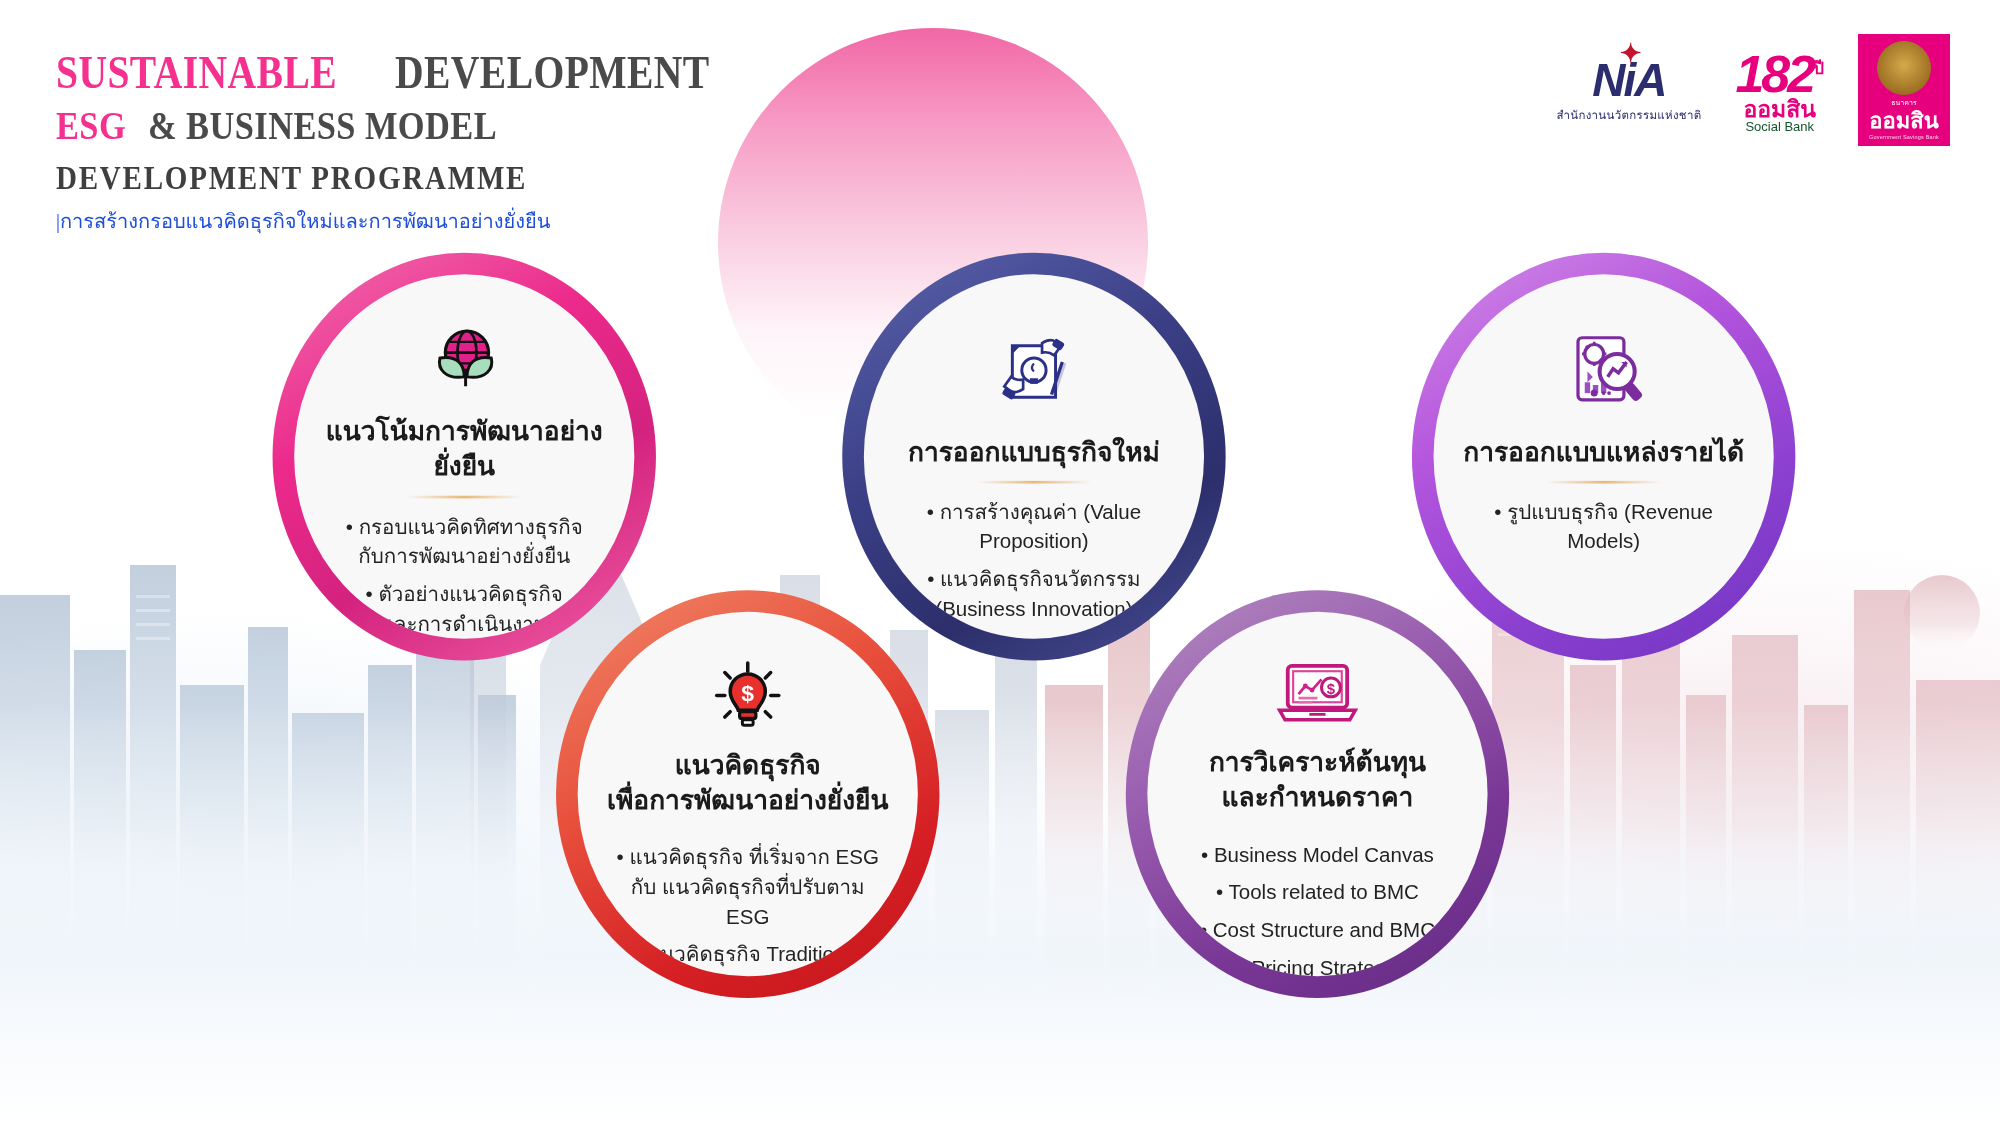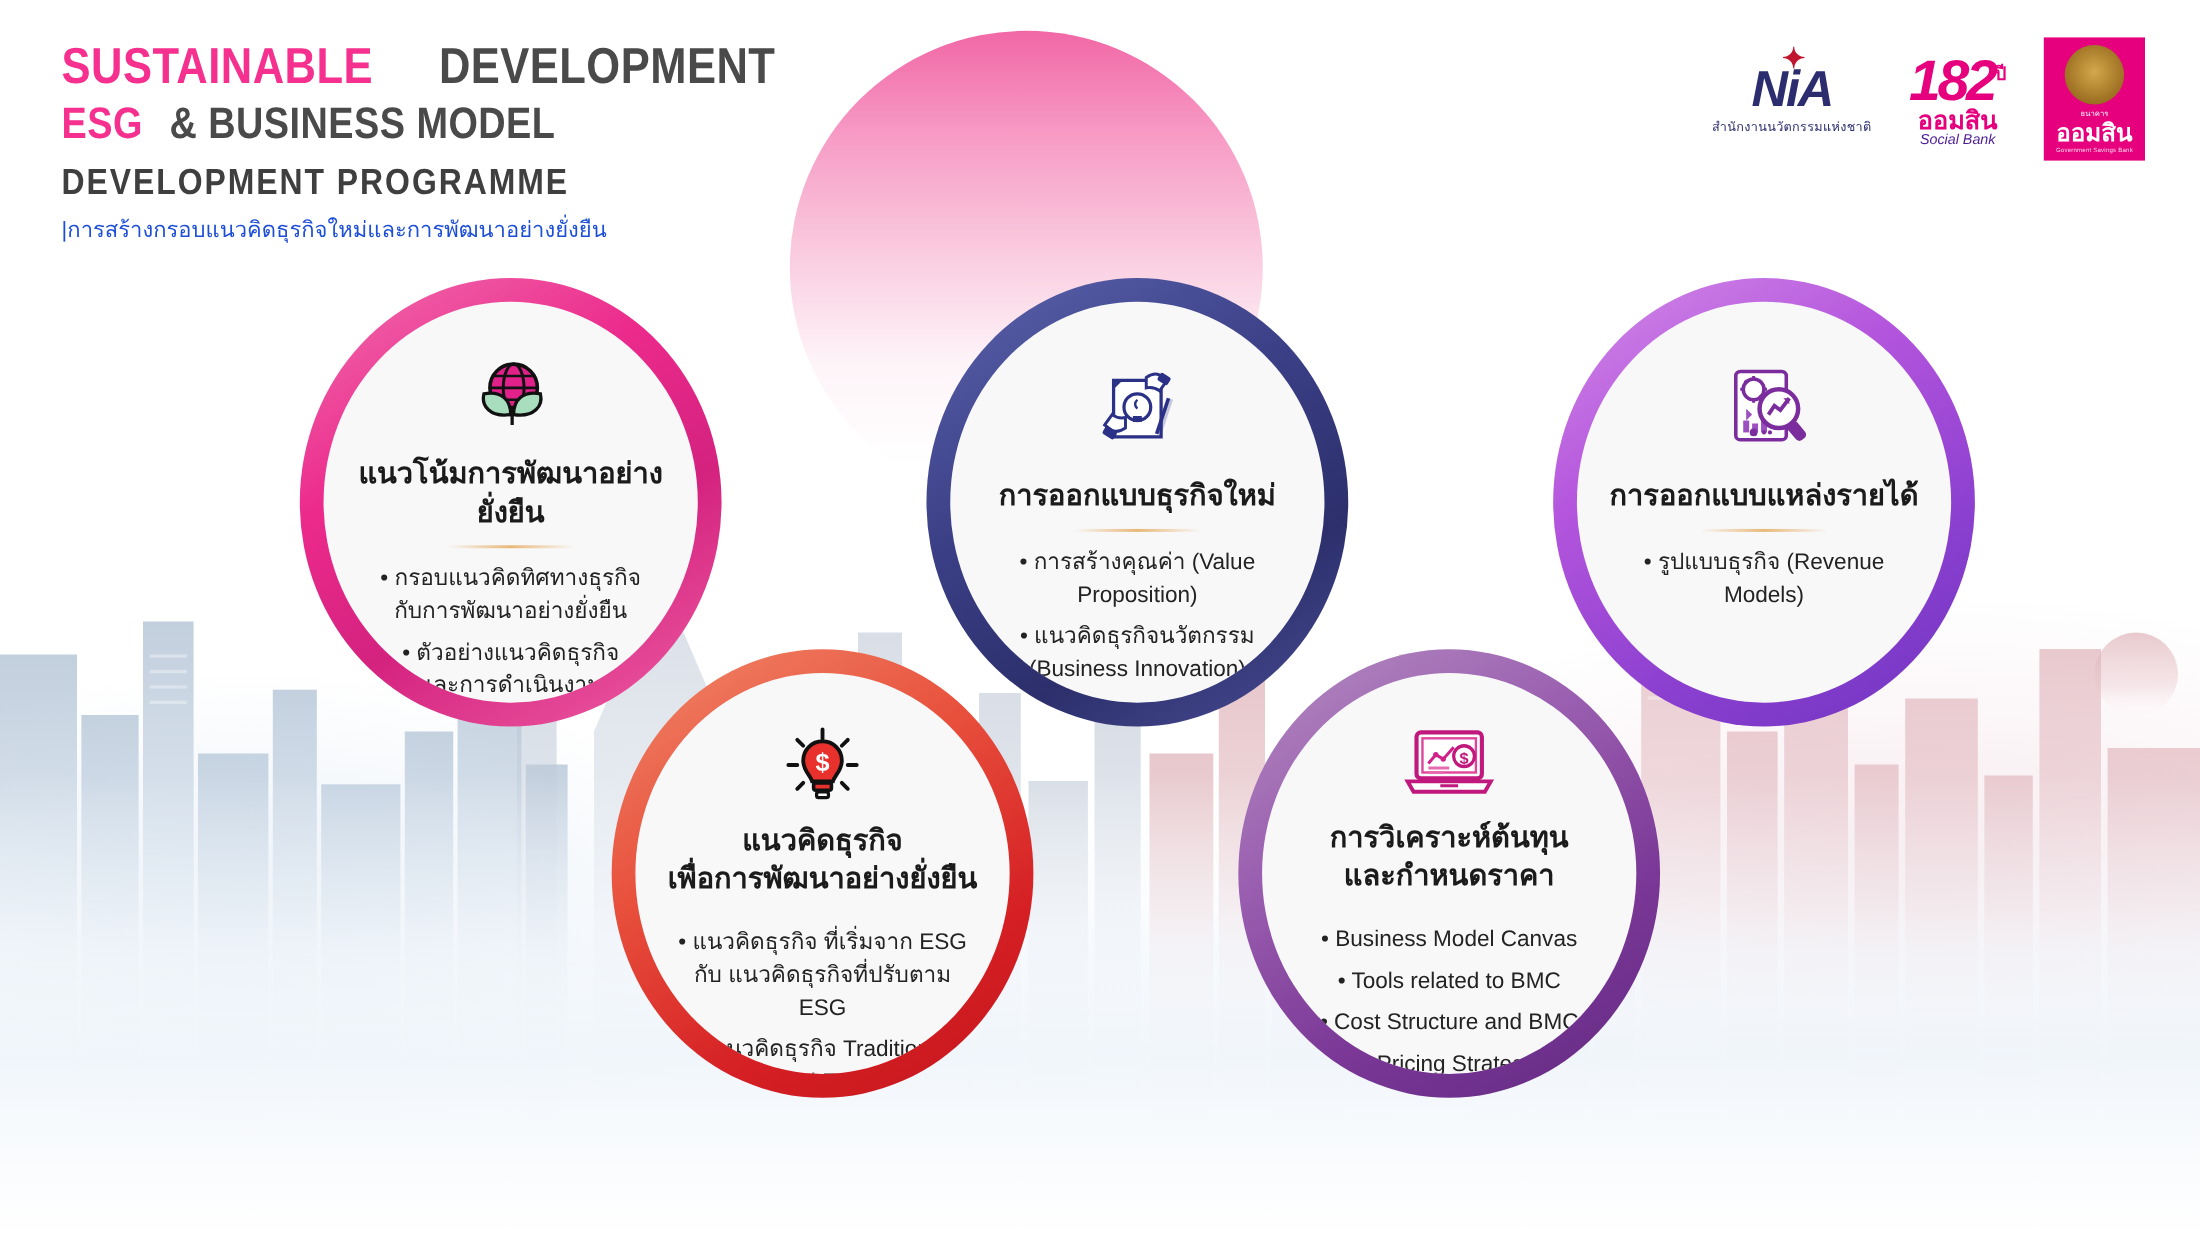--- a/index.html
+++ b/index.html
@@ -32,21 +32,21 @@
   .haze-right {
     position:absolute; right:0; bottom:60px; width:820px; height:520px;
     background:radial-gradient(ellipse at 70% 55%, rgba(232,198,206,0.45) 0%, rgba(240,216,224,0.22) 45%, rgba(255,255,255,0) 72%);
   }
   .haze-bottom {
     position:absolute; left:0; right:0; bottom:0; height:300px;
     background:linear-gradient(180deg, rgba(255,255,255,0) 0%, rgba(236,243,250,0.7) 45%, rgba(255,255,255,0.95) 100%);
   }
 
   
-  #title-block { position:absolute; left:56px; top:36px; z-index:30; }
+  #title-block { position:absolute; left:56px; top:50px; z-index:30;font-family:Liberation Serif, serif; }
   .t-line1, .t-line2 { font-weight:700; letter-spacing:0.5px; line-height:1.0; white-space:nowrap; }
   .t-line1 { font-size:46px; }
   .t-line2 { font-size:40px; margin-top:10px; }
   .t-pink { color:#f5308f; font-stretch:condensed; transform:scaleX(0.86); transform-origin:left center; display:inline-block; }
   .t-grey { color:#4a4a4a; font-stretch:condensed; transform:scaleX(0.86); transform-origin:left center; display:inline-block; }
   .t-line3 {
     font-size:33px; font-weight:700; color:#3f3f3f; letter-spacing:2px;
     margin-top:14px; transform:scaleX(0.88); transform-origin:left center;
     white-space:nowrap;
   }
@@ -57,21 +57,21 @@
   
   #logos { position:absolute; right:50px; top:34px; display:flex; align-items:center; gap:34px; z-index:30; }
   .logo-nia { text-align:center; }
   .nia-mark { font-size:46px; font-weight:700; font-style:italic; color:#2b2d6e; letter-spacing:-2px; line-height:1; position:relative; display:inline-block; }
   .nia-star { position:absolute; right:26px; top:-17px; color:#c0152f; font-size:26px; font-style:normal; }
   .nia-sub { font-size:11.5px; color:#2b2d6e; margin-top:3px; letter-spacing:0.3px; }
   .logo-111 { text-align:center; line-height:1; }
   .n111 { font-size:52px; font-weight:700; color:#e6007e; letter-spacing:-3px; font-style:italic; }
   .n111 sup { font-size:17px; vertical-align:super; font-style:normal; letter-spacing:0; }
   .aomsin-pink { font-size:23px; font-weight:700; color:#e6007e; margin-top:-2px; }
-  .socialbank { font-size:13px; font-style:italic; color:#4c1d95; margin-top:-1px; }
+  .socialbank { font-size:13px; color:#14532d; margin-top:-1px; }
   .logo-gsb { background:#e6007e; width:92px; height:112px; display:flex; flex-direction:column; align-items:center; justify-content:center; gap:2px; }
   .gsb-seal { width:54px; height:54px; border-radius:50%; background:radial-gradient(circle at 50% 45%, #d4a84a 0%, #9c6f22 70%, #7a531a 100%); box-shadow:0 0 0 2px #e6007e; }
   .gsb-top { font-size:7px; color:#fff; }
   .gsb-name { font-size:22px; font-weight:700; color:#fff; line-height:1; }
   .gsb-bottom { font-size:5.5px; color:#ffd9ec; letter-spacing:0.2px; }
 
   
   #circles { position:absolute; inset:0; z-index:20; }
   .node { position:absolute; }
   .ring {

